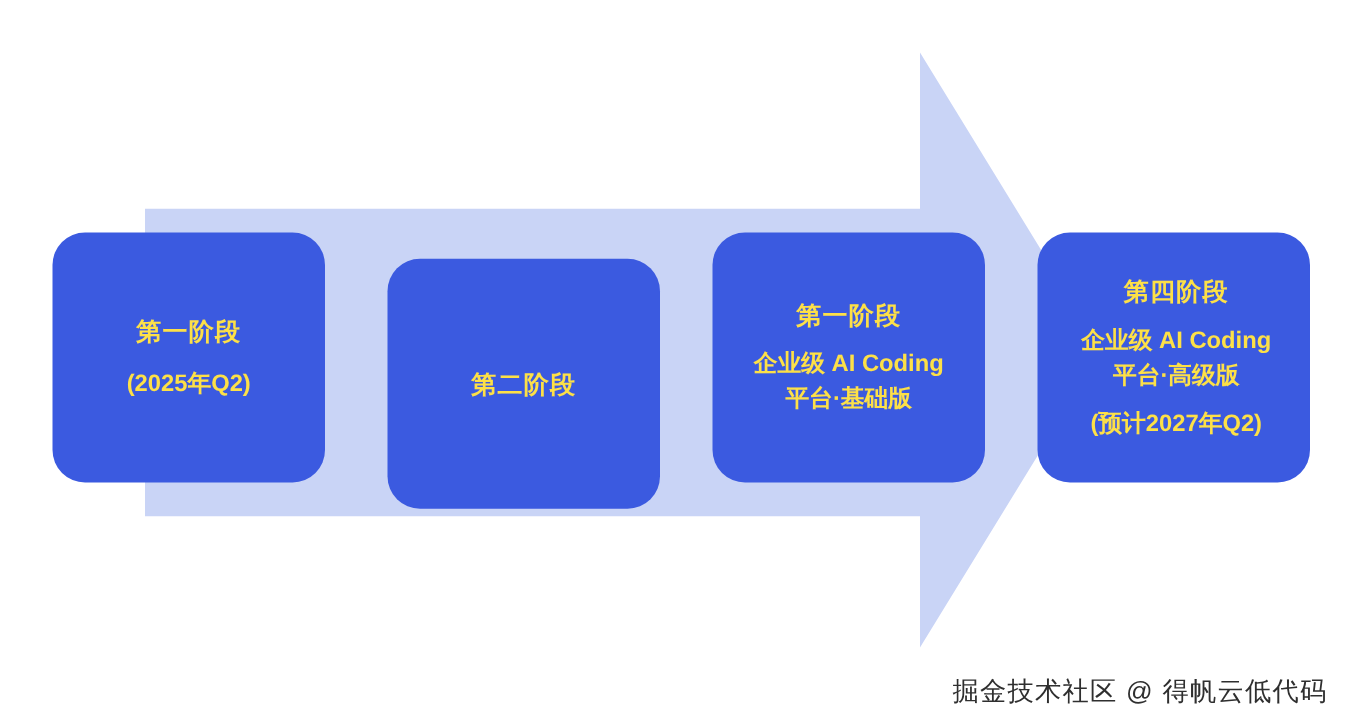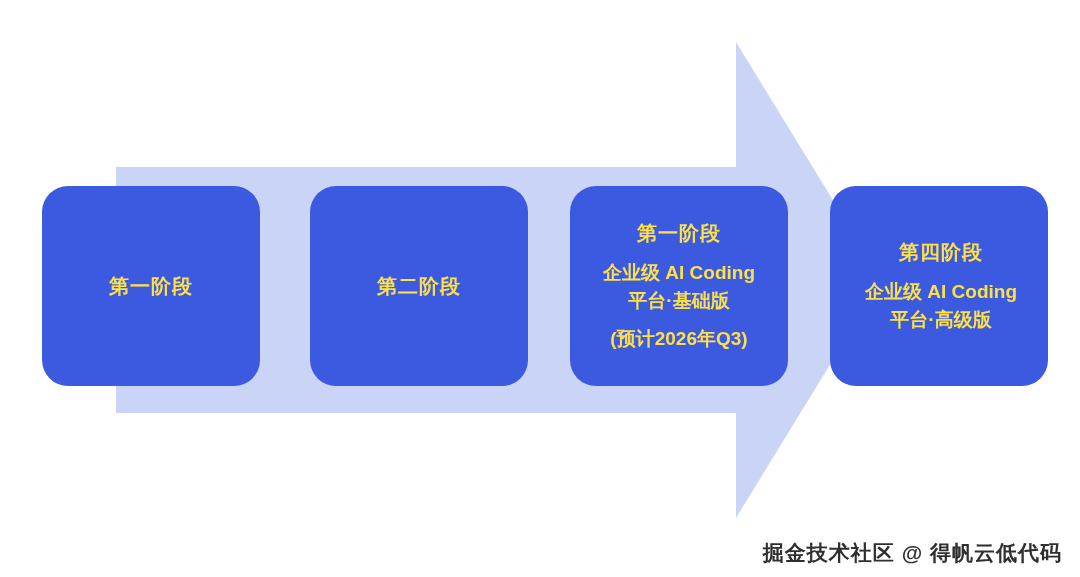--- a/index.html
+++ b/index.html
@@ -37,73 +37,74 @@
     display: flex;
     flex-direction: column;
     align-items: center;
     justify-content: center;
     gap: 15px;
     text-align: center;
     box-sizing: border-box;
     padding: 8px 10px;
   }
   .card-1 { left: 42px; }
-  .card-2 { left: 310px; }
+  .card-2 { left: 310px; margin-top: 21px; }
   .card-3 { left: 570px; gap: 12px; }
   .card-4 { left: 830px; gap: 12px; padding-left: 14px; }
   .stage-title {
     font-size: 20px;
     letter-spacing: 1px;
   }
   .stage-product {
     font-size: 19px;
     line-height: 1.45;
   }
   .stage-date {
     font-size: 19px;
   }
   .watermark {
     position: absolute;
     right: 18px;
     bottom: 10px;
     font-size: 21px;
-    font-weight: 700;
+    font-weight: 400;
     color: #2f2f2f;
     letter-spacing: 1px;
   }
 </style>
 </head>
 <body>
 
 <div class="canvas">
 
   <svg class="arrow-svg" viewBox="0 0 1080 577" xmlns="http://www.w3.org/2000/svg" aria-hidden="true">
     <polygon class="arrow-shape" points="116,167 736,167 736,42 882,280 736,518 736,413 116,413"></polygon>
   </svg>
 
   <div class="stage-card card-1">
     <div class="stage-title">第一阶段</div>
+    <div class="stage-date">(2025年Q2)</div>
   </div>
 
   <div class="stage-card card-2">
     <div class="stage-title">第二阶段</div>
   </div>
 
   <div class="stage-card card-3">
     <div class="stage-title">第一阶段</div>
     <div class="stage-product">
       <span>企业级 AI Coding</span><br>
       <span>平台·基础版</span>
     </div>
-    <div class="stage-date">(预计2026年Q3)</div>
   </div>
 
   <div class="stage-card card-4">
     <div class="stage-title">第四阶段</div>
     <div class="stage-product">
       <span>企业级 AI Coding</span><br>
       <span>平台·高级版</span>
     </div>
+    <div class="stage-date">(预计2027年Q2)</div>
   </div>
 
   <div class="watermark">掘金技术社区 @ 得帆云低代码</div>
 
 </div>
 
 </body></html>

